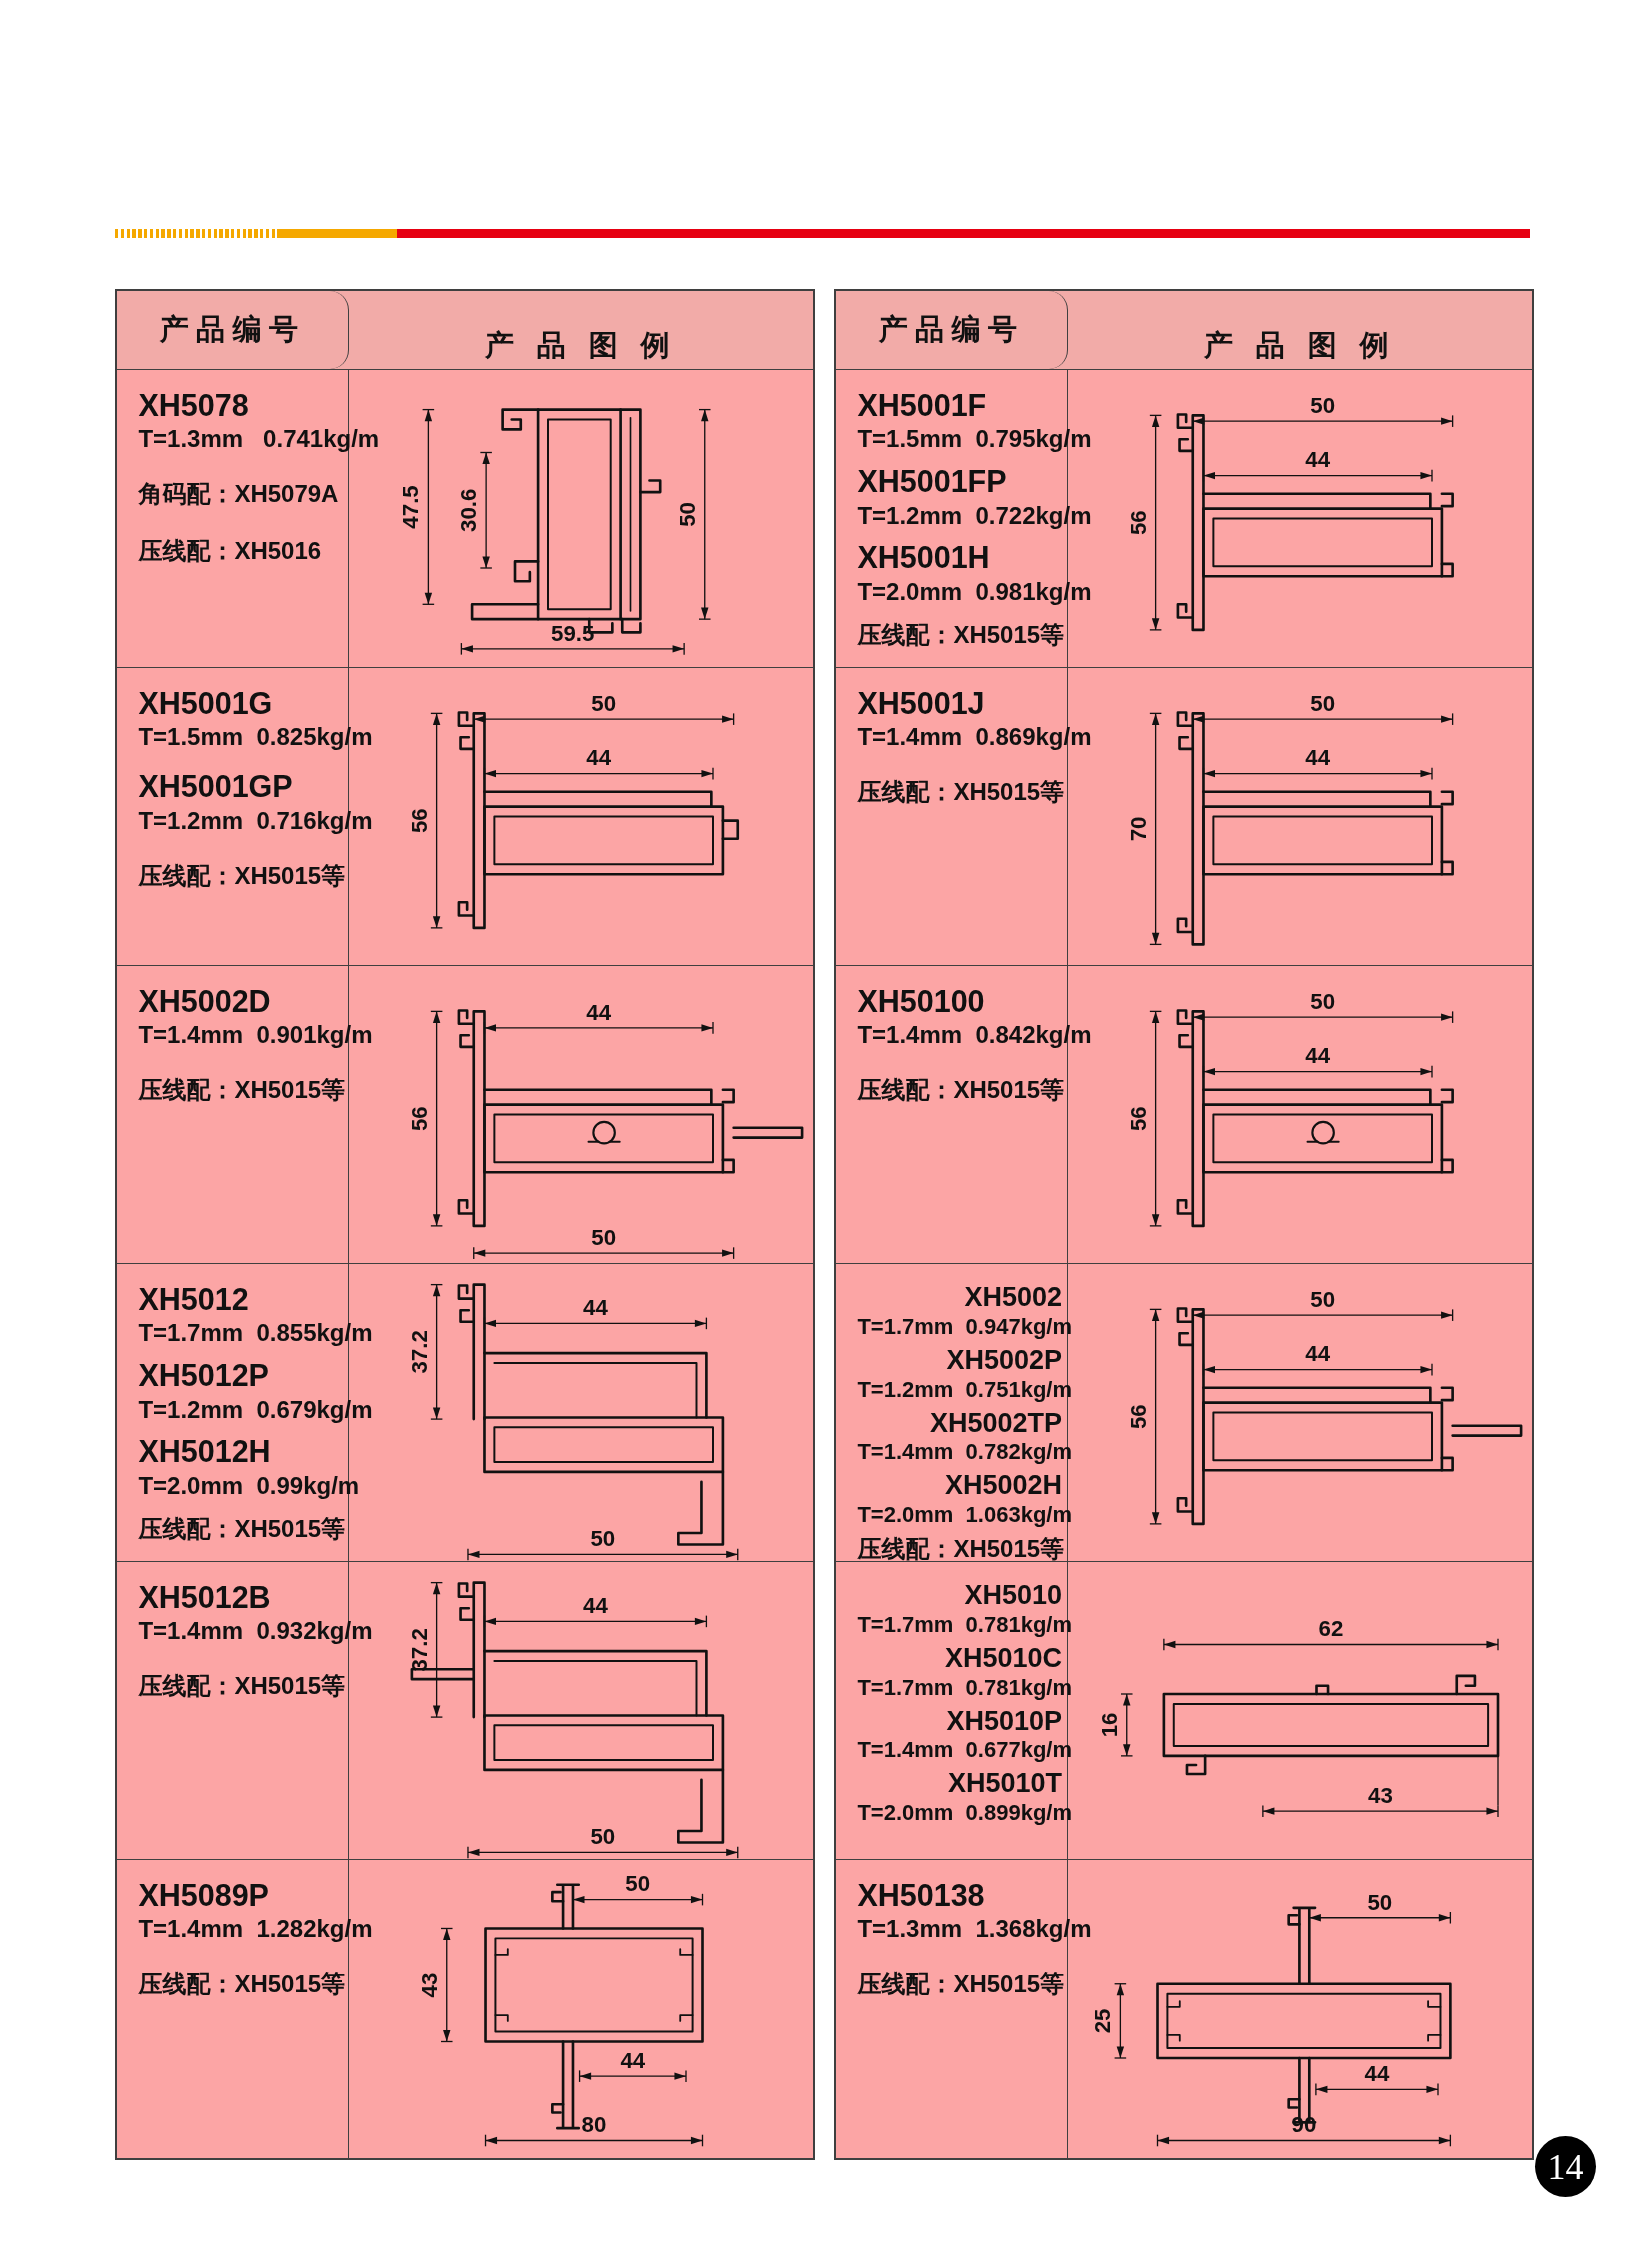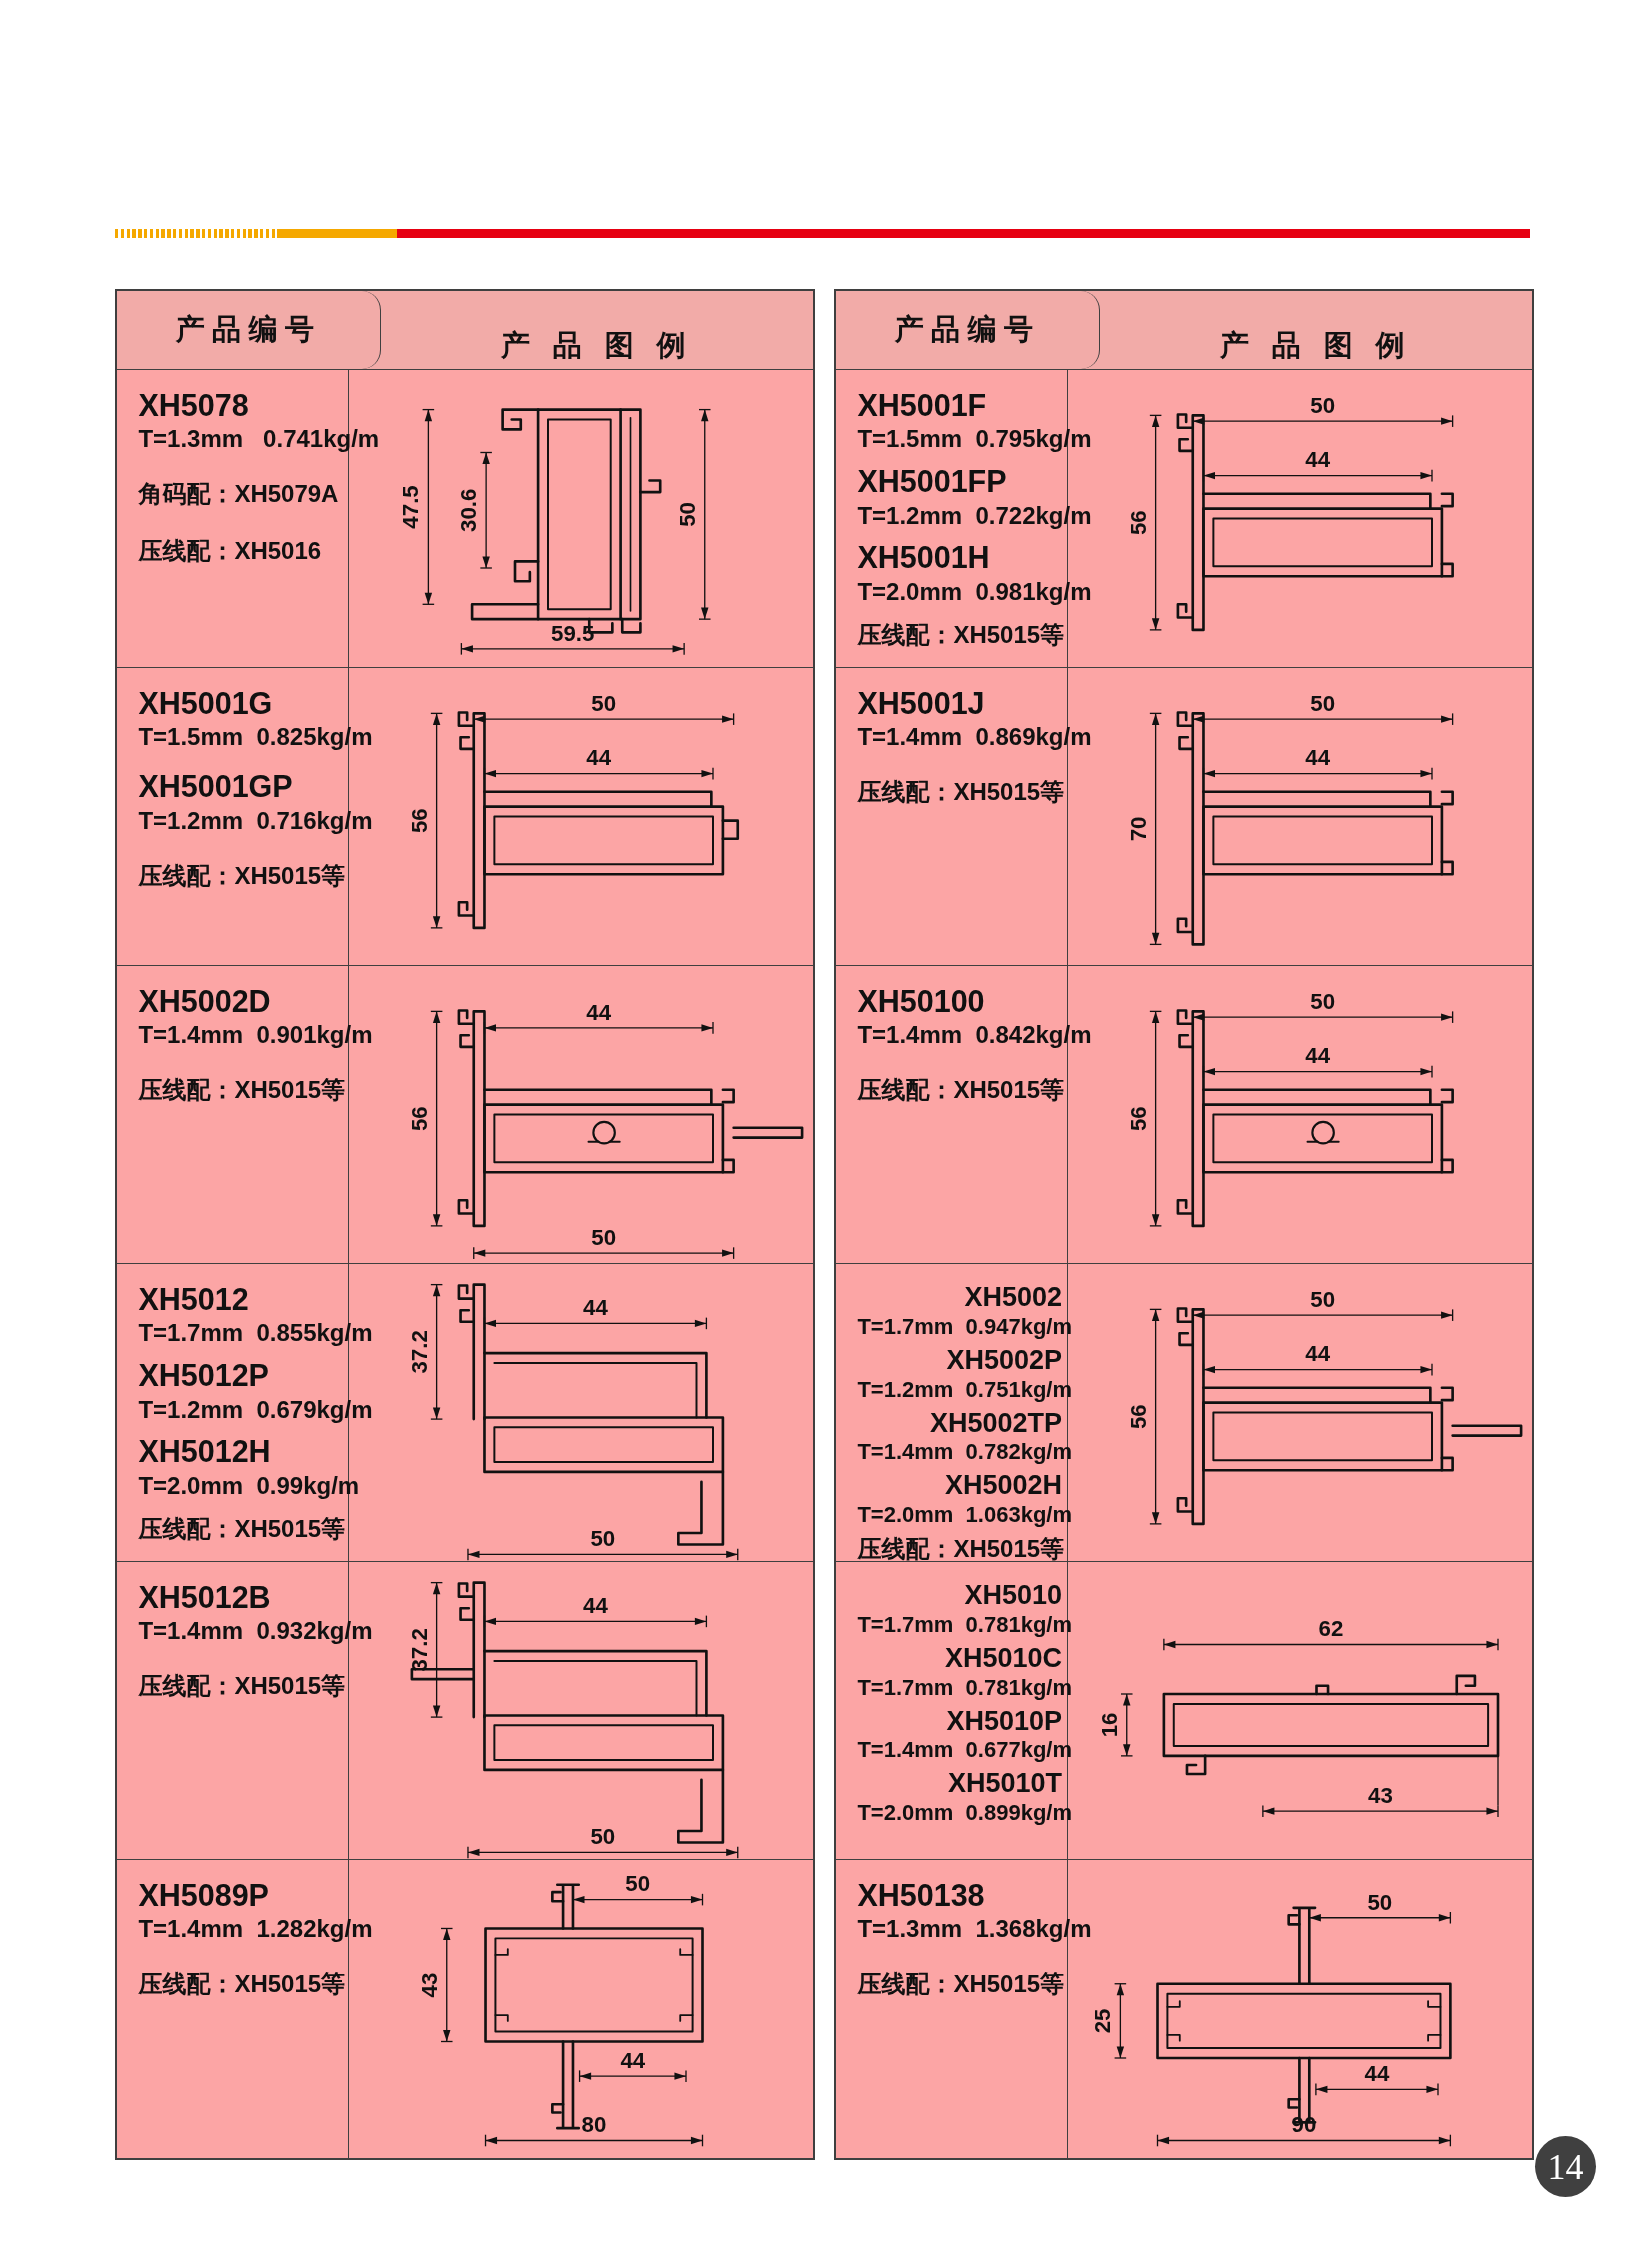--- a/index.html
+++ b/index.html
@@ -12,42 +12,42 @@
   .bar{position:absolute;top:229px;left:115px;width:1415px;height:9px;display:flex;}
   .bar-stripes{width:162px;height:100%;background:repeating-linear-gradient(90deg,#f5a800 0 3.3px,#ffffff 3.3px 5.8px);}
   .bar-solid{width:120px;height:100%;background:#f5a800;}
   .bar-red{flex:1;height:100%;background:#e60012;}
 
   .ptable{position:absolute;top:289px;width:696px;border:2.5px solid #3f3f3f;box-sizing:content-box;background:#fbf8da;}
   .ptable.tleft{left:115px;}
   .ptable.tright{left:834px;}
   .thead{display:flex;background:#f2aba8;height:78px;border-bottom:1.6px solid #3f3f3f;}
   .th{display:flex;align-items:center;justify-content:center;font-size:29px;font-weight:bold;color:#111;letter-spacing:7.4px;}
-  .th.c1{width:264px;border-right:1.6px solid #3f3f3f;box-sizing:border-box;border-radius:19px;}
+  .th.c1{width:232px;border-right:1.6px solid #3f3f3f;box-sizing:border-box;border-radius:19px;}
   .th.c2{flex:1;margin-top:32px;}
   .trow{display:flex;height:298px;background:#fca5a5;border-bottom:1.6px solid #3f3f3f;box-sizing:border-box;}
   .trow:last-child{border-bottom:none;gap:7px;}
   .cell-text{width:232px;border-right:1.6px solid #3f3f3f;box-sizing:border-box;padding:18px 5px 0 21.4px;}
   .cell-draw{flex:1;position:relative;}
   .code{font-size:30.5px;font-weight:bold;color:#111;line-height:1.12;}
   .spec{font-size:24px;font-weight:bold;color:#111;margin-top:3.3px;white-space:pre;}
   .entry{margin-bottom:18px;}
   .acc{font-size:24px;font-weight:bold;color:#111;margin-top:25px;white-space:pre;}
   .acc.first{}
   .n3 .entry{margin-bottom:10.7px;}
   .n3 .acc.first{margin-top:13px;}
   .n4 .entry{margin-bottom:5px;text-align:right;}
   .n4 .code{font-size:27px;}
   .n4 .spec{font-size:22px;margin-top:1.6px;}
   .n4 .acc.first{margin-top:5px;}
 
   svg.drawing{display:block;margin:0 auto;}
 
   .badge{position:absolute;left:1535px;top:2136px;width:61px;height:61px;border-radius:50%;
-         background:#404040;color:#ffffff;display:flex;align-items:center;justify-content:center;
+         background:#000000;color:#ffffff;display:flex;align-items:center;justify-content:center;
          font-family:"Liberation Serif",serif;font-size:36px;}
 </style>
 </head>
 <body>
 
 <div class="page">
 
 
   <div class="bar">
     <div class="bar-stripes"></div>

